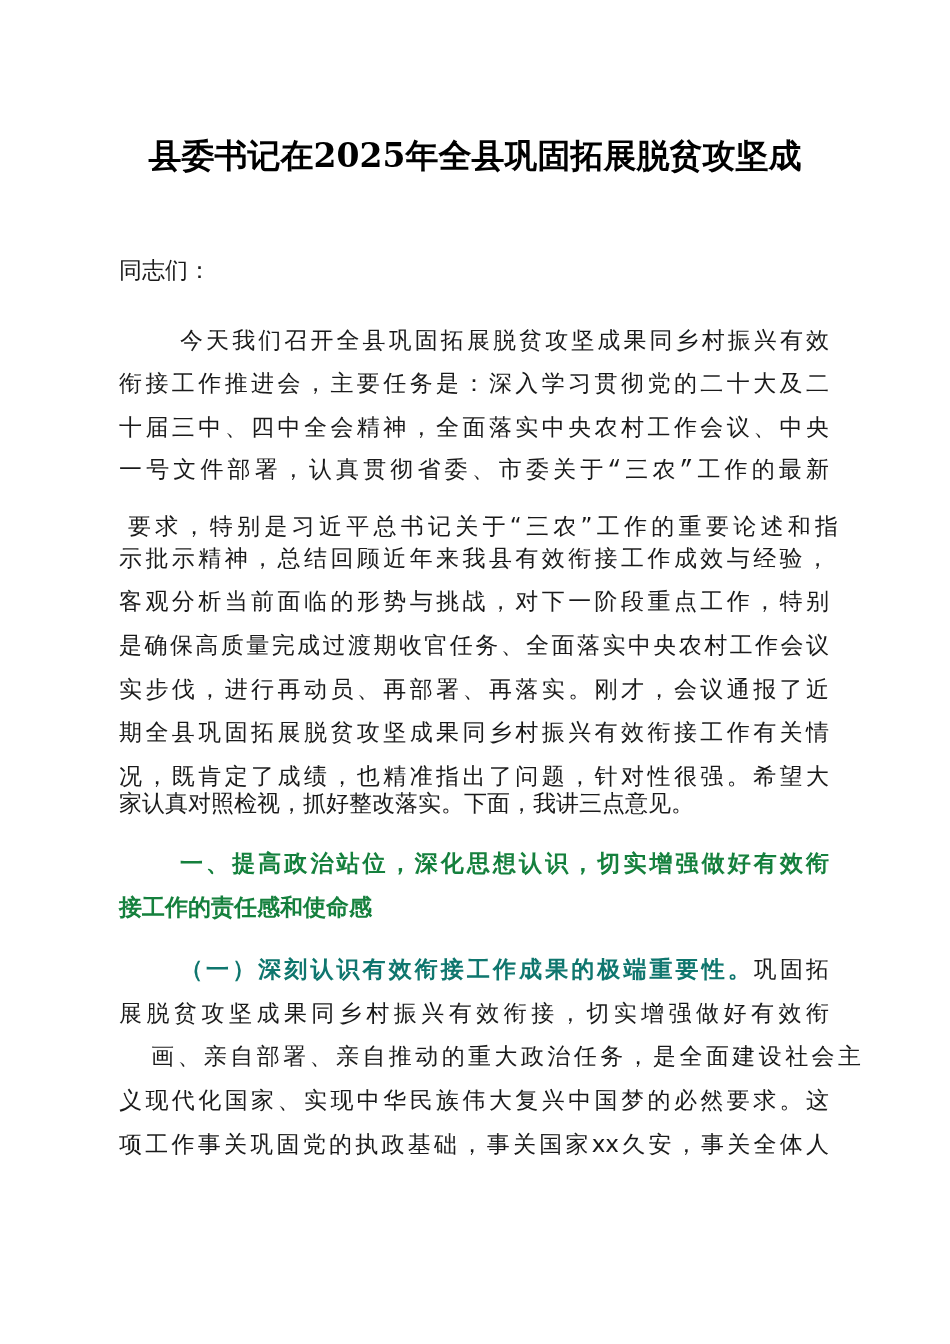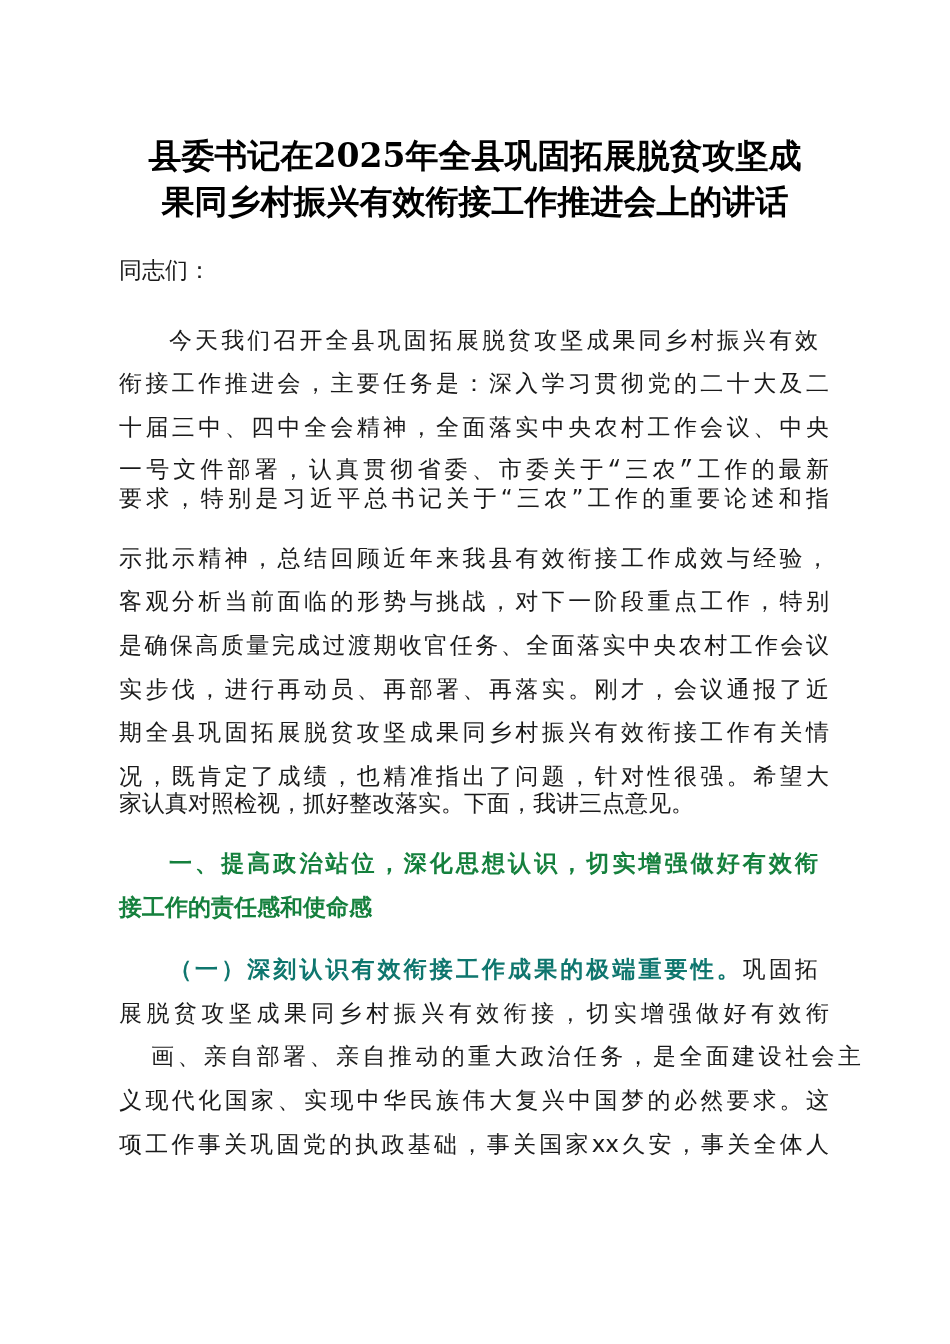--- a/index.html
+++ b/index.html
@@ -54,52 +54,51 @@
       height: 36px;
       line-height: 36px;
       white-space: nowrap;
       text-align: justify;
       text-align-last: justify;
     }
     .line.last {
       text-align-last: left;
     }
     .line.indent {
-      left: 50px;
+      left: 61px;
       width: 649px;
     }
     .heading1 {
       font-weight: bold;
       color: #15803d;
     }
     .sub-head {
       font-family: "DejaVu Serif", "Liberation Serif", serif;
       font-weight: bold;
       color: #0f766e;
     }
   </style>
 </head>
 <body>
 
 <div class="page">
 
   <div class="title">
     <span class="tline">县委书记在2025年全县巩固拓展脱贫攻坚成</span>
-    <span class="tline">果同乡村振兴有效衔接工作推进会上的讲话</span>
   </div>
 
   <div class="body">
 
     <div class="line last" style="top:0px;">同志们：</div>
 
     <div class="line indent" style="top:70px;">今天我们召开全县巩固拓展脱贫攻坚成果同乡村振兴有效</div>
     <div class="line" style="top:113px;">衔接工作推进会，主要任务是：深入学习贯彻党的二十大及二</div>
     <div class="line" style="top:157px;">十届三中、四中全会精神，全面落实中央农村工作会议、中央</div>
     <div class="line" style="top:201px;font-family:Liberation Mono, monospace;">一号文件部署，认真贯彻省委、市委关于“三农”工作的最新</div>
-    <div class="line" style="top:228px;">要求，特别是习近平总书记关于“三农”工作的重要论述和指</div>
+    <div class="line" style="top:256px;margin-left:9px;">要求，特别是习近平总书记关于“三农”工作的重要论述和指</div>
     <div class="line" style="top:288px;">示批示精神，总结回顾近年来我县有效衔接工作成效与经验，</div>
     <div class="line" style="top:331px;">客观分析当前面临的形势与挑战，对下一阶段重点工作，特别</div>
     <div class="line" style="top:375px;">是确保高质量完成过渡期收官任务、全面落实中央农村工作会议</div>
     <div class="line" style="top:419px;">实步伐，进行再动员、再部署、再落实。刚才，会议通报了近</div>
     <div class="line" style="top:462px;">期全县巩固拓展脱贫攻坚成果同乡村振兴有效衔接工作有关情</div>
     <div class="line" style="top:506px;">况，既肯定了成绩，也精准指出了问题，针对性很强。希望大</div>
     <div class="line last" style="top:533px;">家认真对照检视，抓好整改落实。下面，我讲三点意见。</div>
 
     <div class="line indent heading1" style="top:593px;">一、提高政治站位，深化思想认识，切实增强做好有效衔</div>
     <div class="line last heading1" style="top:637px;">接工作的责任感和使命感</div>

